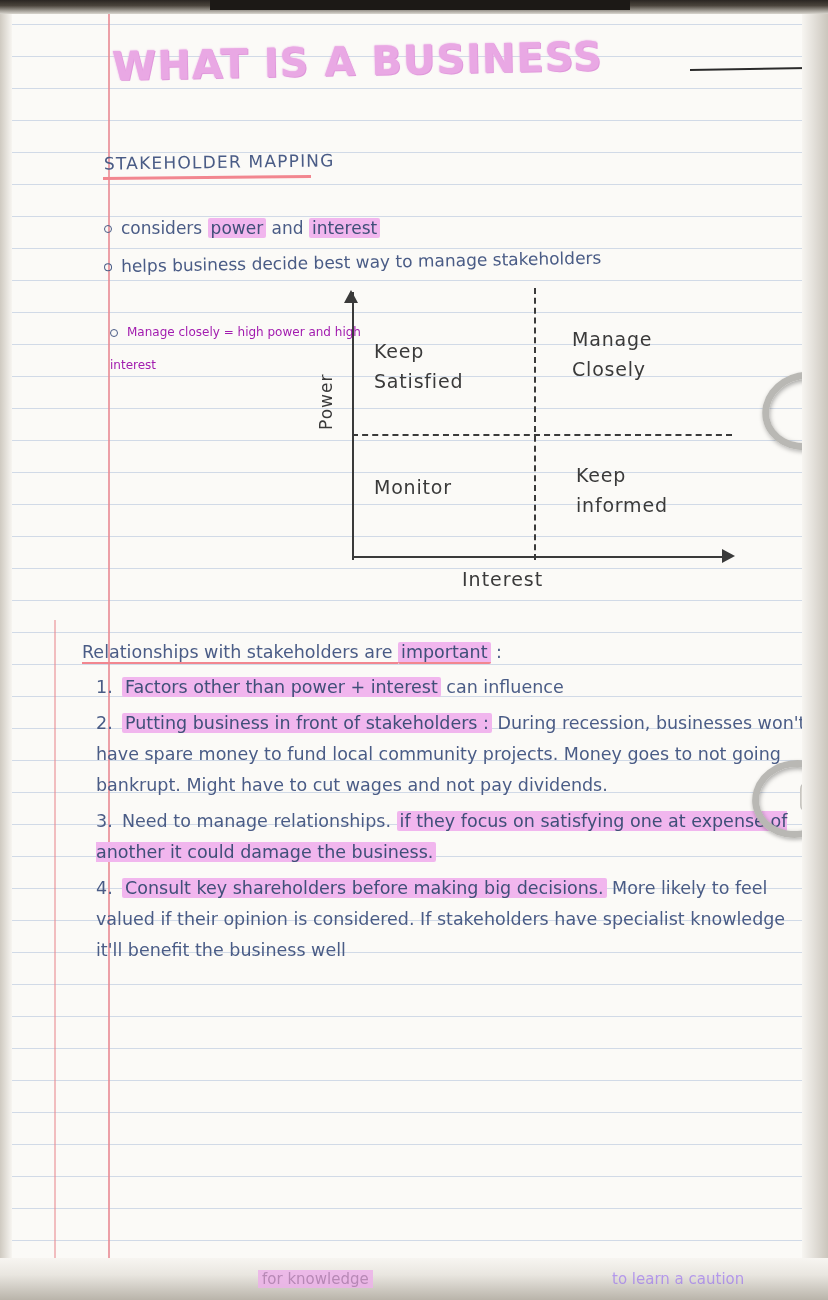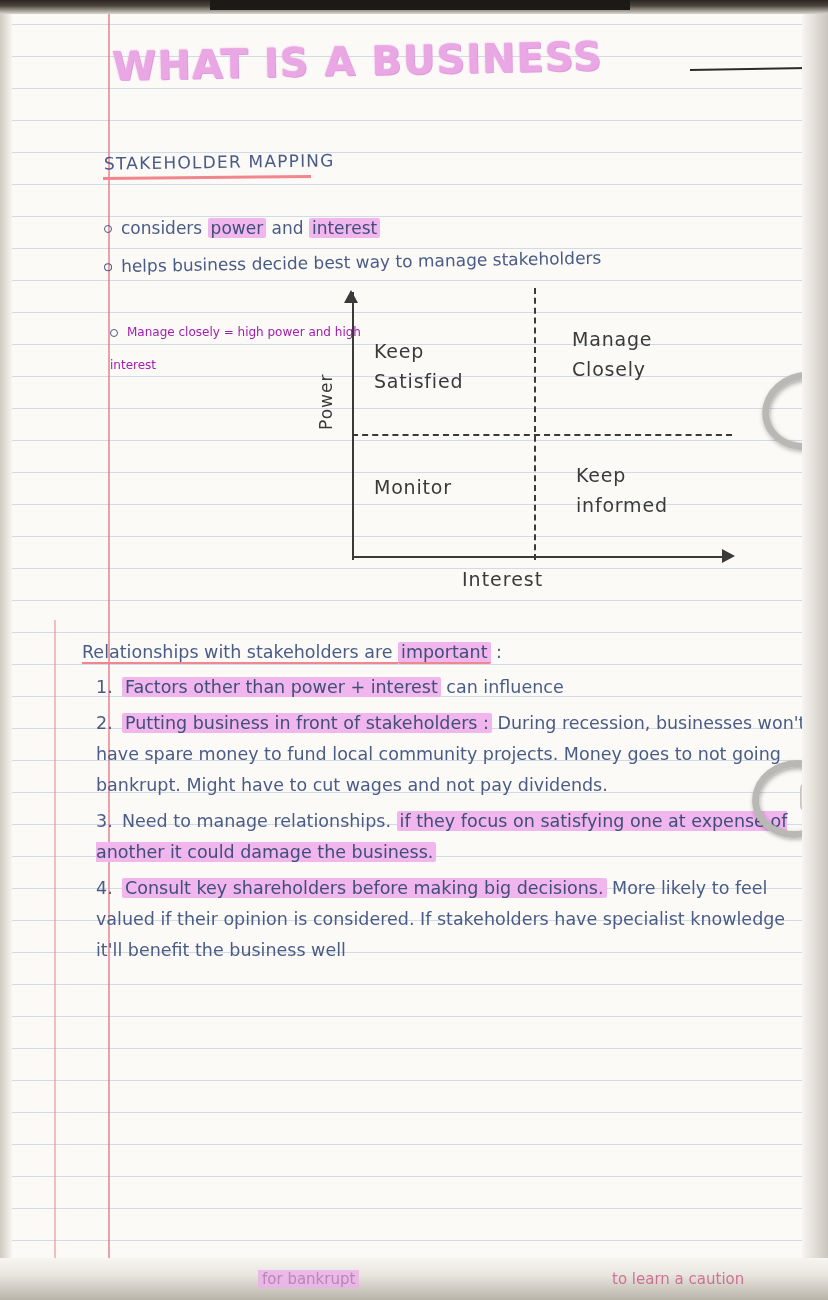--- a/index.html
+++ b/index.html
@@ -136,21 +136,21 @@
 
   .numlist{position:absolute;left:96px;top:672px;width:712px;font-size:17.5px;color:#4a5c86;line-height:31px;}
   .numlist .item{margin-bottom:5px;}
   .num{display:inline-block;width:26px;}
 
   .footer-note{
     position:absolute;bottom:12px;left:258px;font-size:15px;color:#b07ab0;
     background:#edb2ea;padding:0 4px;opacity:.85;
   }
   .footer-note2{
-    position:absolute;bottom:12px;left:612px;font-size:15px;color:#be185d;opacity:.55;
+    position:absolute;bottom:12px;left:612px;font-size:15px;color:#8b5cf6;opacity:.55;
   }
   .lead-in{position:absolute;left:82px;top:642px;font-size:17.5px;color:#4a5c86;}
 </style>
 </head>
 <body>
 
 <div id="page">
 
   <div class="rules">
     <div class="rule" style="top:24px"></div>
@@ -260,16 +260,16 @@
   <div class="ring-hole h1"></div>
   <div class="ring r2"></div>
   <div class="ring-hole h2"></div>
 
   <div class="edge-left"></div>
   <div class="edge-right"></div>
   <div class="edge-top"></div>
   <div class="edge-top-dark"></div>
   <div class="edge-bottom"></div>
 
-  <div class="footer-note">for bankrupt</div>
+  <div class="footer-note">for knowledge</div>
   <div class="footer-note2">to learn a caution</div>
 
 </div>
 
 </body></html>

